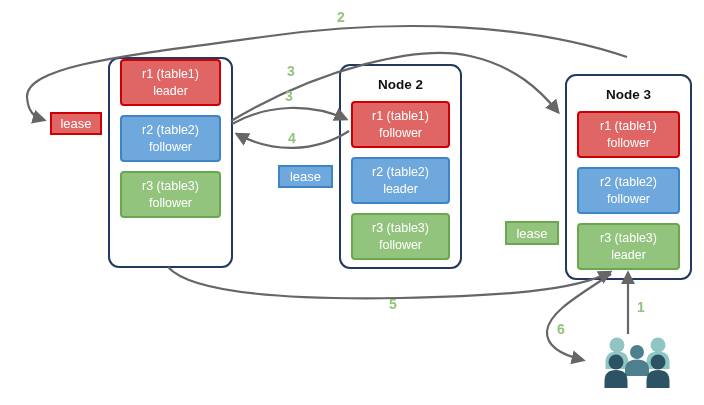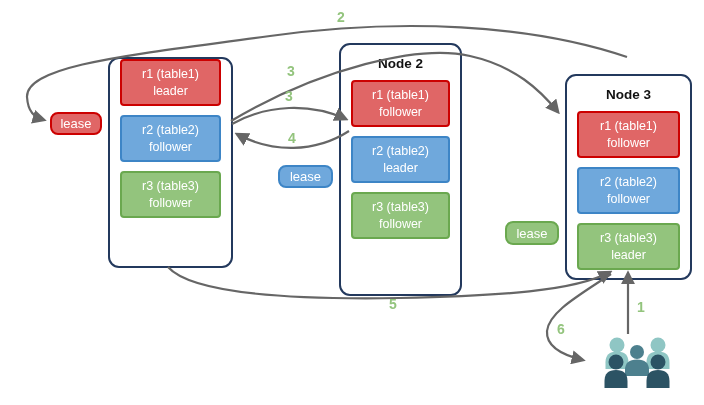--- a/index.html
+++ b/index.html
@@ -19,21 +19,21 @@
   .replica{
     margin:0 10px 9px 10px;height:47px;border-radius:4px;
     display:flex;flex-direction:column;justify-content:center;
     text-align:center;color:#fff;font-size:12.5px;line-height:1.3;
     border:2px solid;box-sizing:border-box;
   }
   .replica.red{background:var(--red-fill,#e06666);border-color:var(--red-border,#cc0000);}
   .replica.blue{background:var(--blue-fill,#6fa8dc);border-color:var(--blue-border,#3d85c6);}
   .replica.green{background:var(--green-fill,#93c47d);border-color:var(--green-border,#6aa84f);align-items:center;}
   .lease{
-    position:absolute;border-radius:8px;color:#fff;font-size:13px;
+    position:absolute;border-radius:0;color:#fff;font-size:13px;
     display:flex;align-items:center;justify-content:center;
     border:2px solid;box-sizing:border-box;z-index:4;
   }
   .lease.red{background:var(--red-fill,#e06666);border-color:var(--red-border,#cc0000);}
   .lease.blue{background:var(--blue-fill,#6fa8dc);border-color:var(--blue-border,#3d85c6);}
   .lease.green{background:var(--green-fill,#93c47d);border-color:var(--green-border,#6aa84f);}
   .step{
     position:absolute;color:var(--step-green,#93c47d);
     font-weight:bold;font-size:14px;z-index:5;
   }
@@ -56,21 +56,21 @@
     <div class="replica blue">
       <div>r2 (table2)</div>
       <div>follower</div>
     </div>
     <div class="replica green">
       <div>r3 (table3)</div>
       <div>follower</div>
     </div>
   </div>
 
-  <div class="node" style="left:339px;top:43px;width:123px;height:253px;">
+  <div class="node" style="left:339px;top:64px;width:123px;height:205px;">
     <div class="node-title">Node 2</div>
     <div class="replica red">
       <div>r1 (table1)</div>
       <div>follower</div>
     </div>
     <div class="replica blue">
       <div>r2 (table2)</div>
       <div>leader</div>
     </div>
     <div class="replica green">

